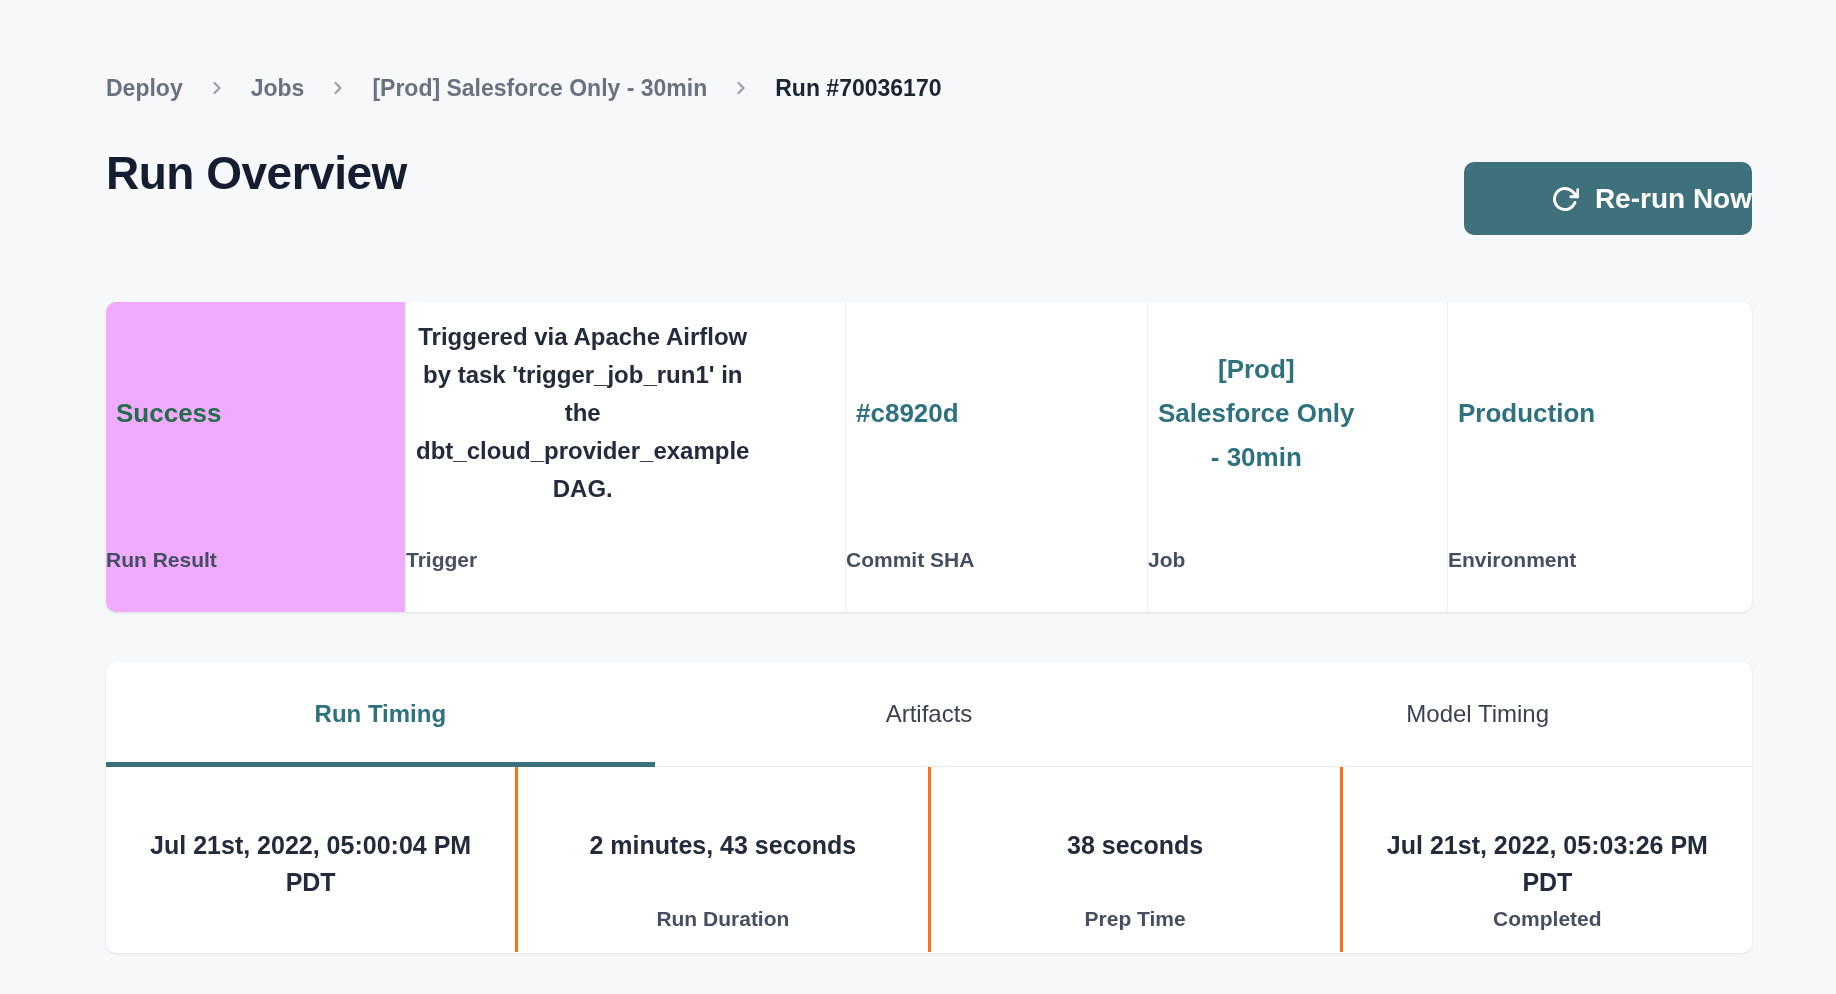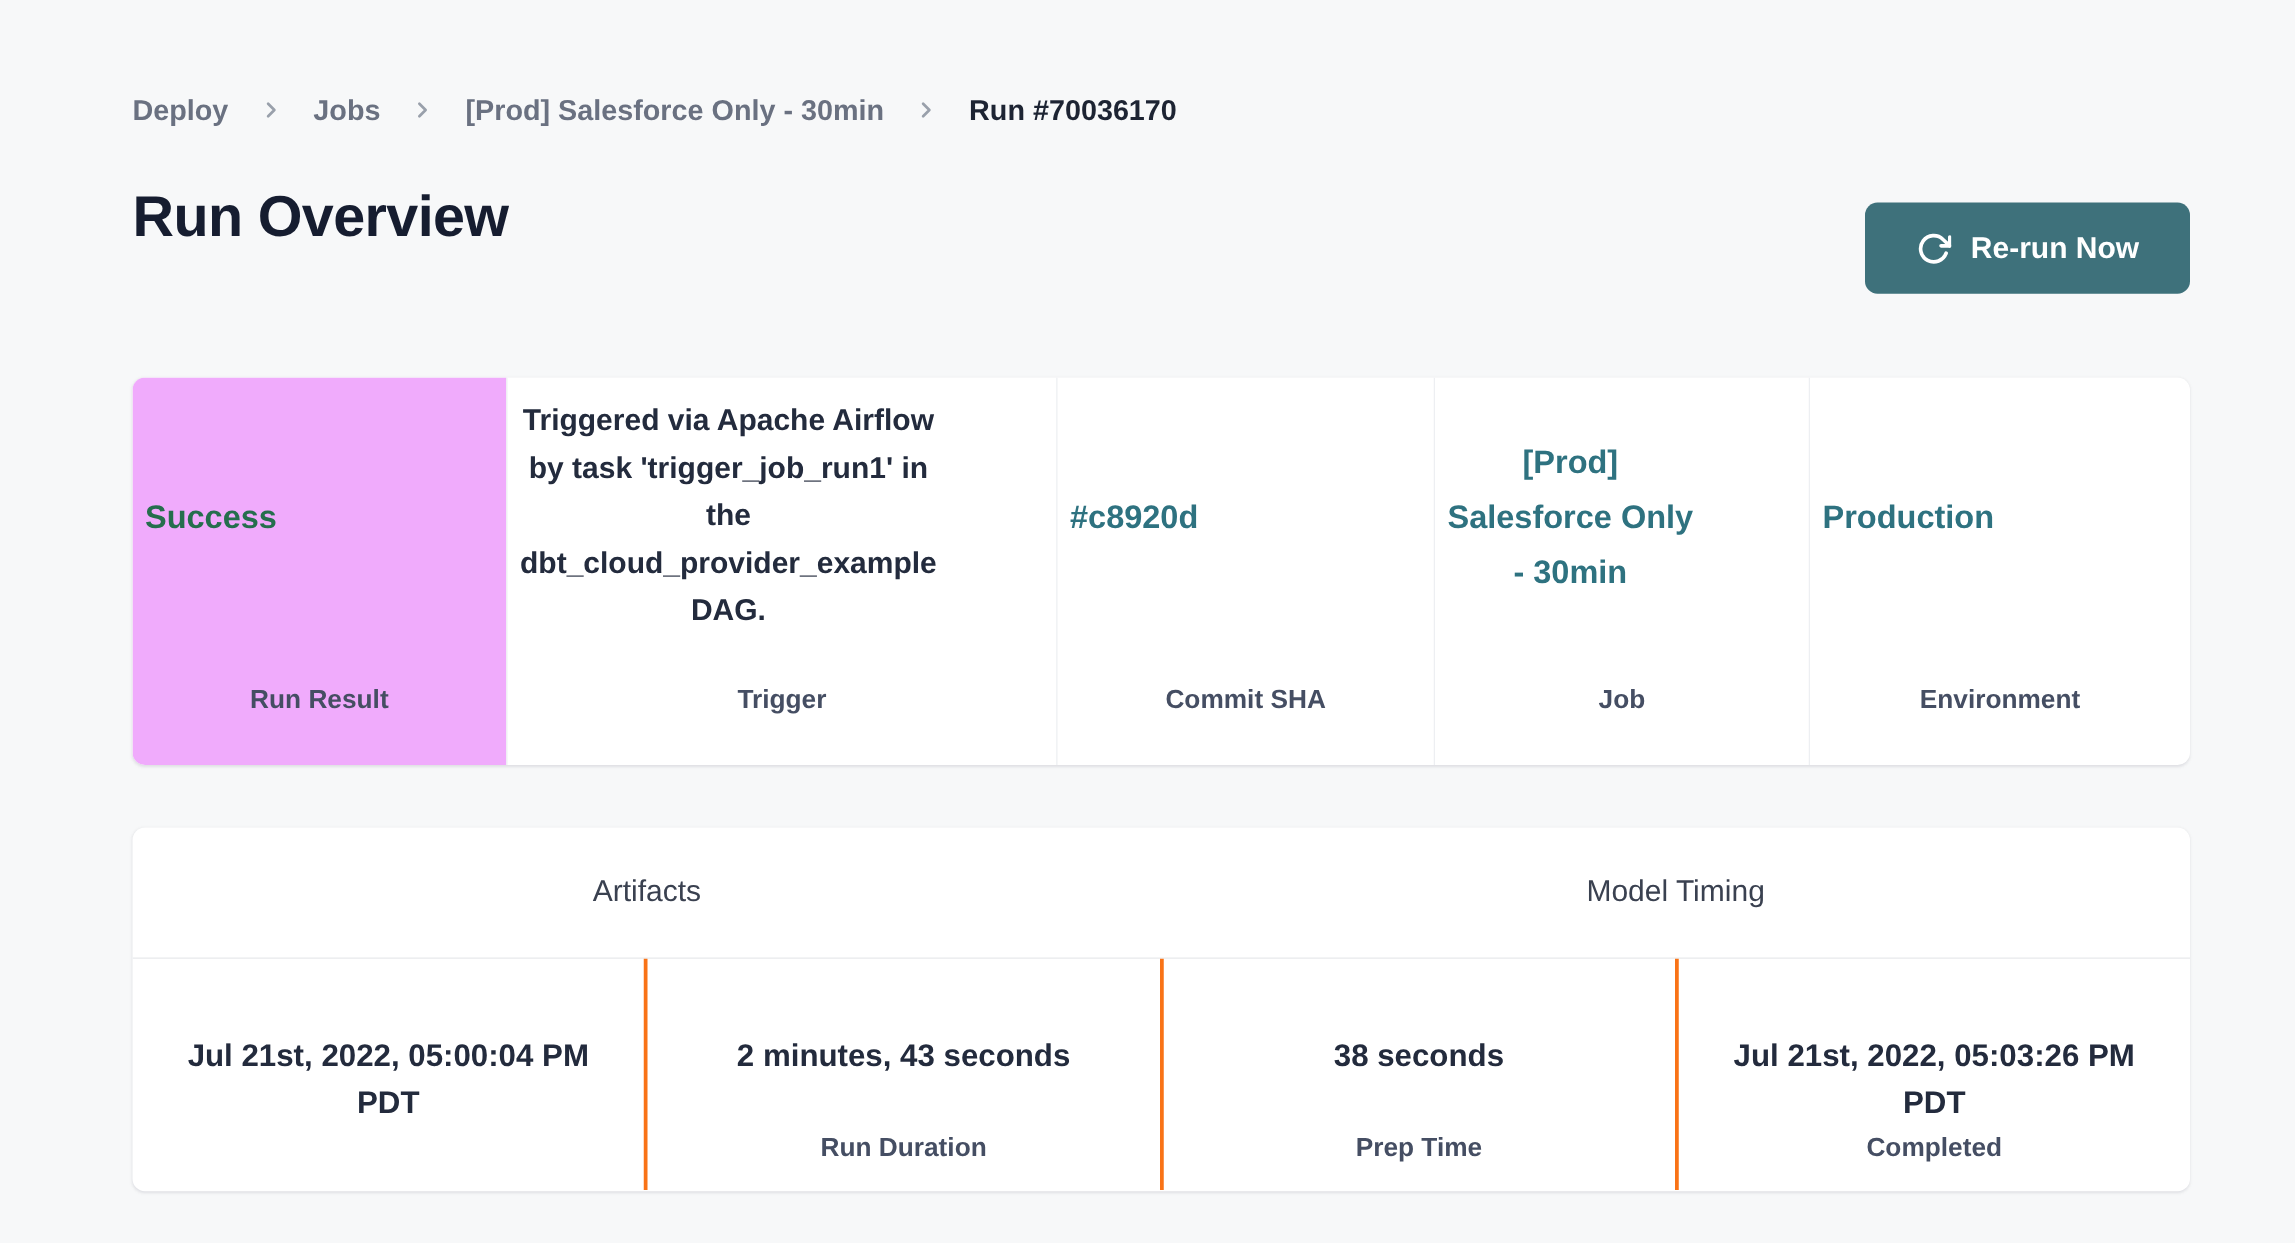--- a/index.html
+++ b/index.html
@@ -24,26 +24,26 @@
   .chev { display: flex; align-items: center; }
 
   
   .page-header { position: absolute; top: 140px; left: 0; width: 100%; }
   .page-title {
     font-size: 46px; font-weight: 700; color: #161d30;
     letter-spacing: -0.5px; line-height: 66px;
   }
   .rerun-btn {
     position: absolute; top: 22px; right: 0;
-    width: 260px; height: 73px;
+    width: 288px; height: 73px;
     background: #3e717b; color: #ffffff;
     border: none; border-radius: 10px;
     font-family: "Liberation Sans", sans-serif;
-    font-size: 24px; font-weight: 600;
-    display: flex; align-items: center; justify-content: center; gap: 16px;
+    font-size: 28px; font-weight: 600;
+    display: flex; align-items: center; justify-content: flex-end; gap: 16px;
     cursor: pointer;
   }
   .btn-icon { display: flex; align-items: center; }
 
   
   .card {
     position: absolute; left: 0; width: 1646px;
     background: #ffffff; border-radius: 10px;
     box-shadow: 0 1px 2px rgba(23,30,50,0.07), 0 1px 4px rgba(23,30,50,0.04);
     overflow: hidden;
@@ -65,21 +65,21 @@
   }
   .s-value { white-space: pre-line; }
   .s-value--success { font-size: 26px; font-weight: 700; color: #256e4d; }
   .s-value--text { font-size: 24px; font-weight: 700; color: #232b3d; line-height: 38px; }
   .s-value--link {
     font-size: 26px; font-weight: 700; color: #2e7280;
     line-height: 44px; text-decoration: none; cursor: pointer;
   }
   .s-label {
     position: absolute; bottom: 40px; left: 0; width: 100%;
-    text-align: center; font-size: 21px; font-weight: 600; color: #454e63;
+    font-size: 21px; font-weight: 600; color: #454e63;
   }
 
   
   .tab-card { top: 662px; height: 291px; }
   .tab-row {
     display: flex; height: 105px;
     border-bottom: 1px solid #e7e9ec;
   }
   .tab {
     position: relative; flex: 1;
@@ -175,20 +175,24 @@
       <div class="s-section s5">
         <div class="value-area">
           <a class="s-value s-value--link">Production</a>
         </div>
         <div class="s-label">Environment</div>
       </div>
     </section>
 
     <section class="card tab-card">
       <div class="tab-row">
+        <div class="tab active">
+          <span>Run Timing</span>
+          <div class="tab-indicator"></div>
+        </div>
         <div class="tab">
           <span>Artifacts</span>
         </div>
         <div class="tab">
           <span>Model Timing</span>
         </div>
       </div>
       <div class="timing-row">
         <div class="t-cell">
           <div class="t-value">Jul 21st, 2022, 05:00:04 PM

